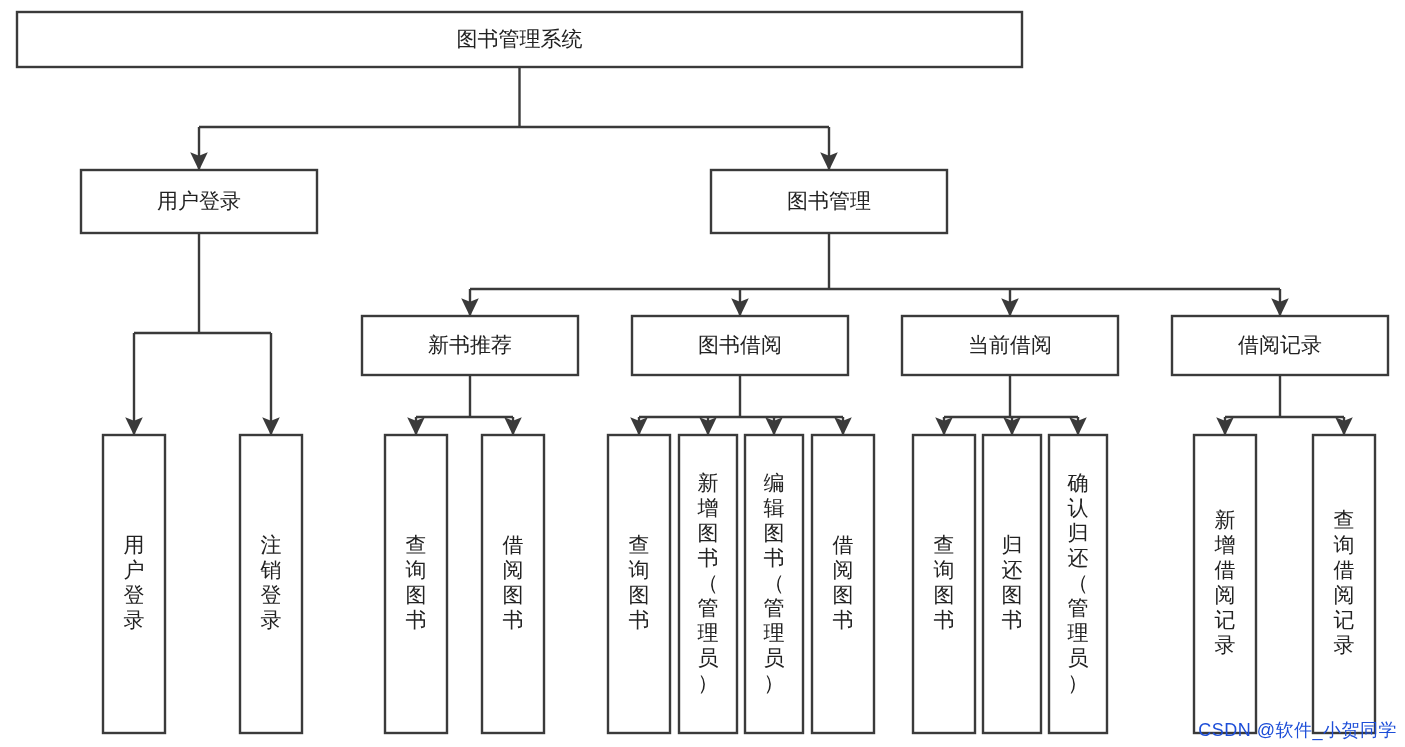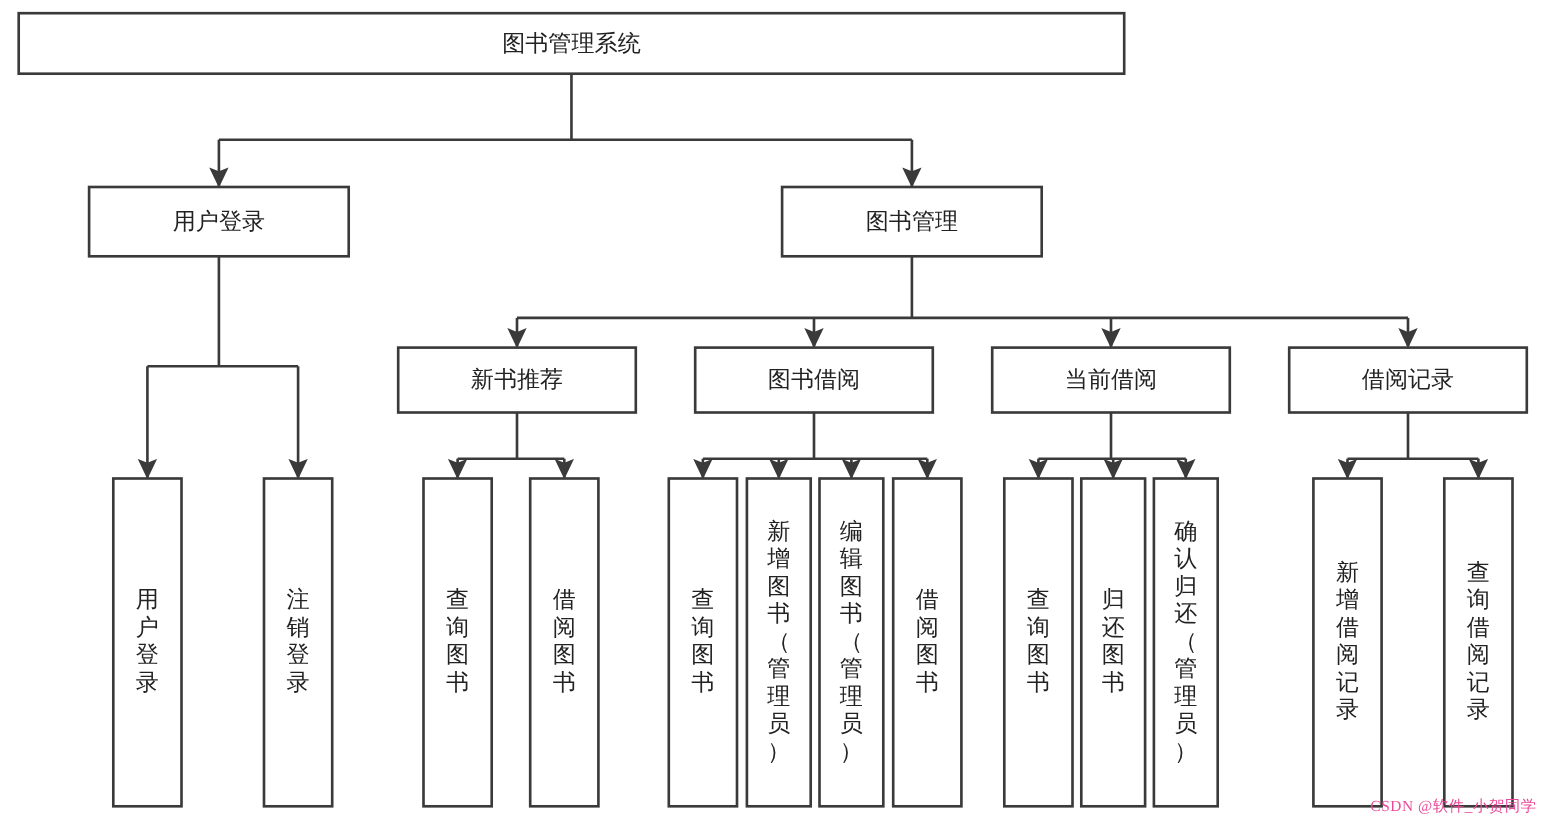--- a/index.html
+++ b/index.html
@@ -57,23 +57,23 @@
   }
   .vert-char {
     font-family: "Liberation Sans", "DejaVu Sans", sans-serif;
     font-size: 21px;
     fill: #222222;
   }
   .watermark-text {
     position: absolute;
     right: 8px;
     bottom: 5px;
-    font-family: Liberation Serif, serif;
-    font-size: 14px;
-    color: #ec4899;
+    font-family: Liberation Sans, sans-serif;
+    font-size: 18px;
+    color: #1d4ed8;
     white-space: nowrap;
     letter-spacing: 0.5px;
     user-select: none;
   }
 </style>
 </head>
 <body>
 
 <div id="diagram-root">
 

